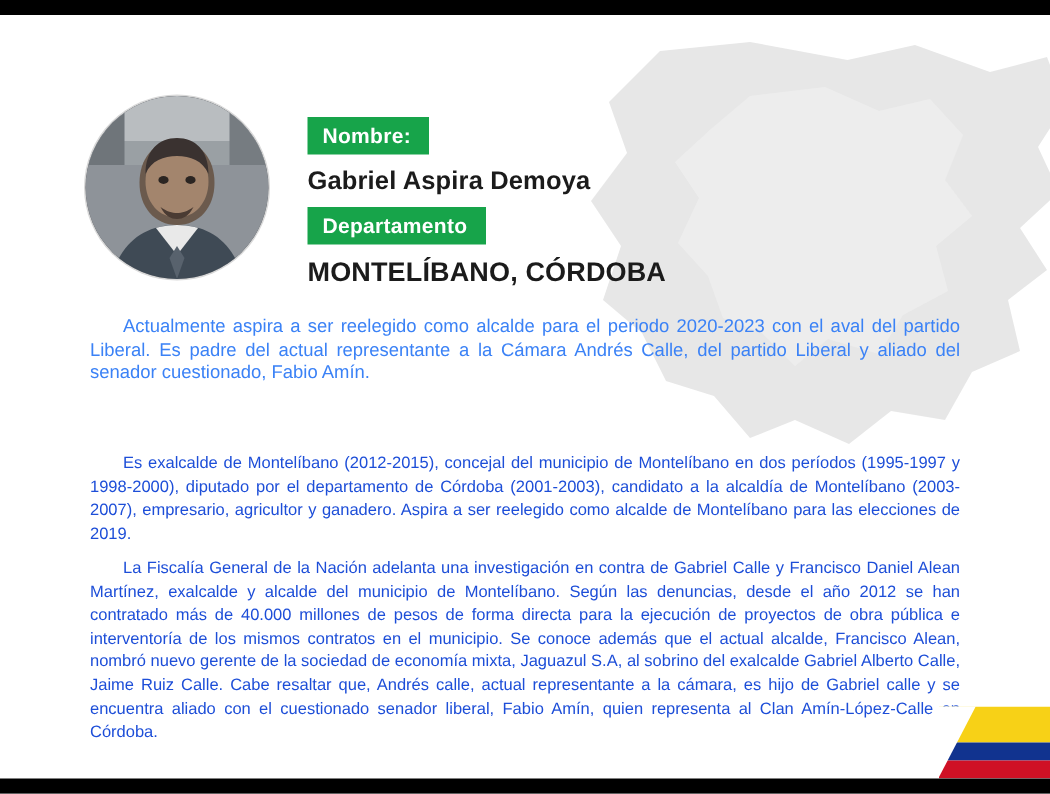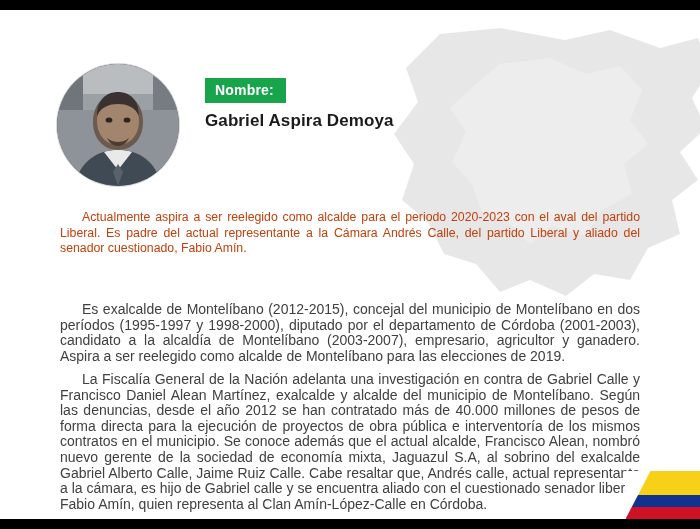--- a/index.html
+++ b/index.html
@@ -92,40 +92,40 @@
     font-size: 18px;
   }
   
   .intro {
     position: absolute;
     left: 60px;
     top: 200px;
     width: 580px;
     font-size: 12.3px;
     line-height: 15.6px;
-    color: #c2410c;
+    color: #3b82f6;
     text-align: justify;
     text-indent: 22px;
   }
   .section-chip {
     position: absolute;
     left: 58px;
     top: 258px;
   }
   .section-chip .label-chip {
     font-size: 13px;
     padding: 5px 14px 6px 10px;
   }
   .para {
     position: absolute;
     left: 60px;
     width: 580px;
-    font-size: 14px;
+    font-size: 11px;
     line-height: 15.6px;
-    color: #404040;
+    color: #1d4ed8;
     text-align: justify;
     text-indent: 22px;
   }
   .para-1 { top: 292px; }
   .para-2 { top: 362px; }
   
   .flag {
     position: absolute;
     right: 0;
     bottom: 10px;
@@ -184,20 +184,24 @@
             <path d="M61 100 l5 8 l-5 14 l-5 -14 z" fill="#58626d"></path>
           </g>
         </svg>
       </div>
 
       <div class="hdr-field name">
         <span class="label-chip">Nombre:</span>
         <div class="hdr-value">Gabriel Aspira Demoya</div>
       </div>
 
+      <div class="hdr-field dept">
+        <span class="label-chip">Departamento</span>
+        <div class="hdr-value dept-value">MONTELÍBANO, CÓRDOBA</div>
+      </div>
 
     </div>
 
     <div class="intro">Actualmente aspira a ser reelegido como alcalde para el periodo 2020-2023 con el aval del partido Liberal. Es padre del actual representante a la Cámara Andrés Calle, del partido Liberal y aliado del senador cuestionado, Fabio Amín.</div>
 
 
     <div class="para para-1">Es exalcalde de Montelíbano (2012-2015), concejal del municipio de Montelíbano en dos períodos (1995-1997 y 1998-2000), diputado por el departamento de Córdoba (2001-2003), candidato a la alcaldía de Montelíbano (2003-2007), empresario, agricultor y ganadero. Aspira a ser reelegido como alcalde de Montelíbano para las elecciones de 2019.</div>
     <div class="para para-2">La Fiscalía General de la Nación adelanta una investigación en contra de Gabriel Calle y Francisco Daniel Alean Martínez, exalcalde y alcalde del municipio de Montelíbano. Según las denuncias, desde el año 2012 se han contratado más de 40.000 millones de pesos de forma directa para la ejecución de proyectos de obra pública e interventoría de los mismos contratos en el municipio. Se conoce además que el actual alcalde, Francisco Alean, nombró nuevo gerente de la sociedad de economía mixta, Jaguazul S.A, al sobrino del exalcalde Gabriel Alberto Calle, Jaime Ruiz Calle. Cabe resaltar que, Andrés calle, actual representante a la cámara, es hijo de Gabriel calle y se encuentra aliado con el cuestionado senador liberal, Fabio Amín, quien representa al Clan Amín-López-Calle en Córdoba.</div>
 
   </div>

